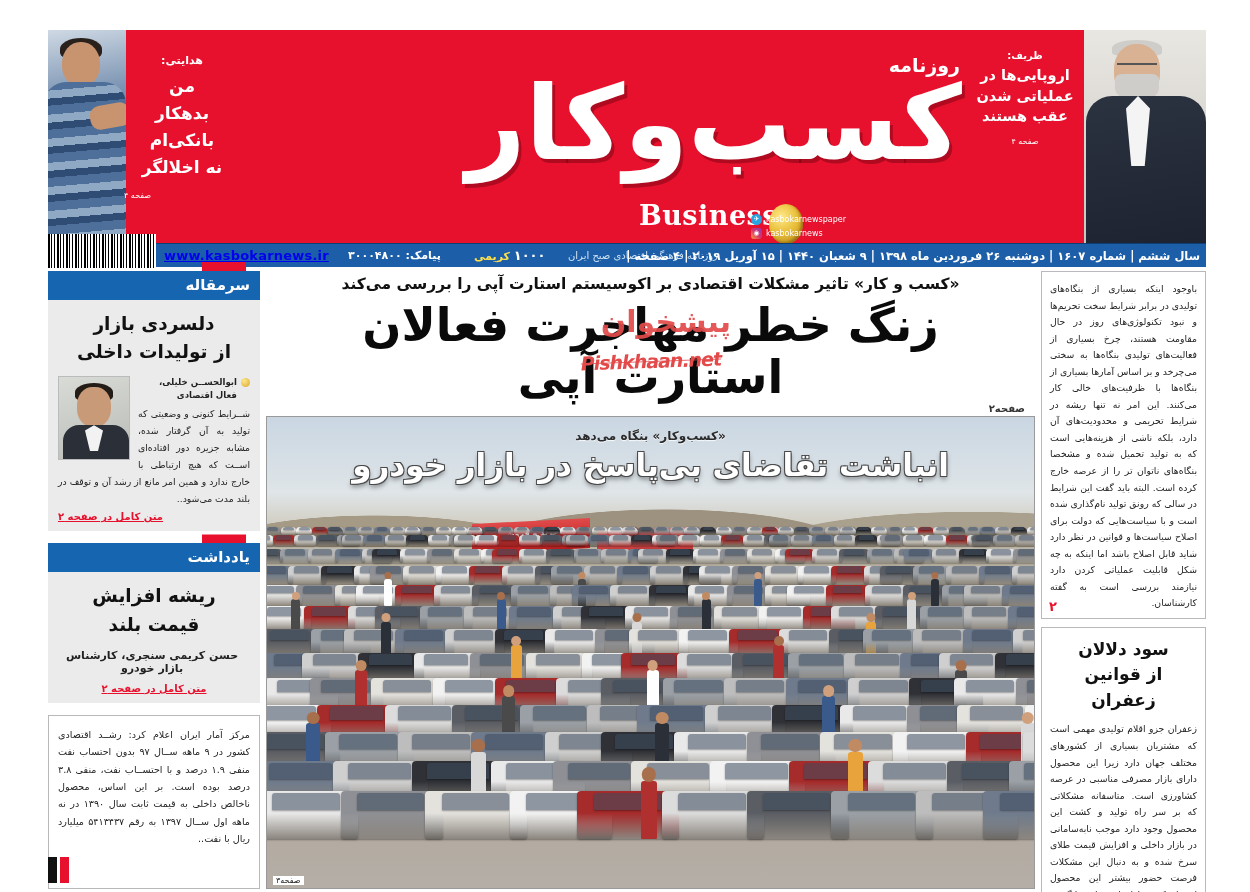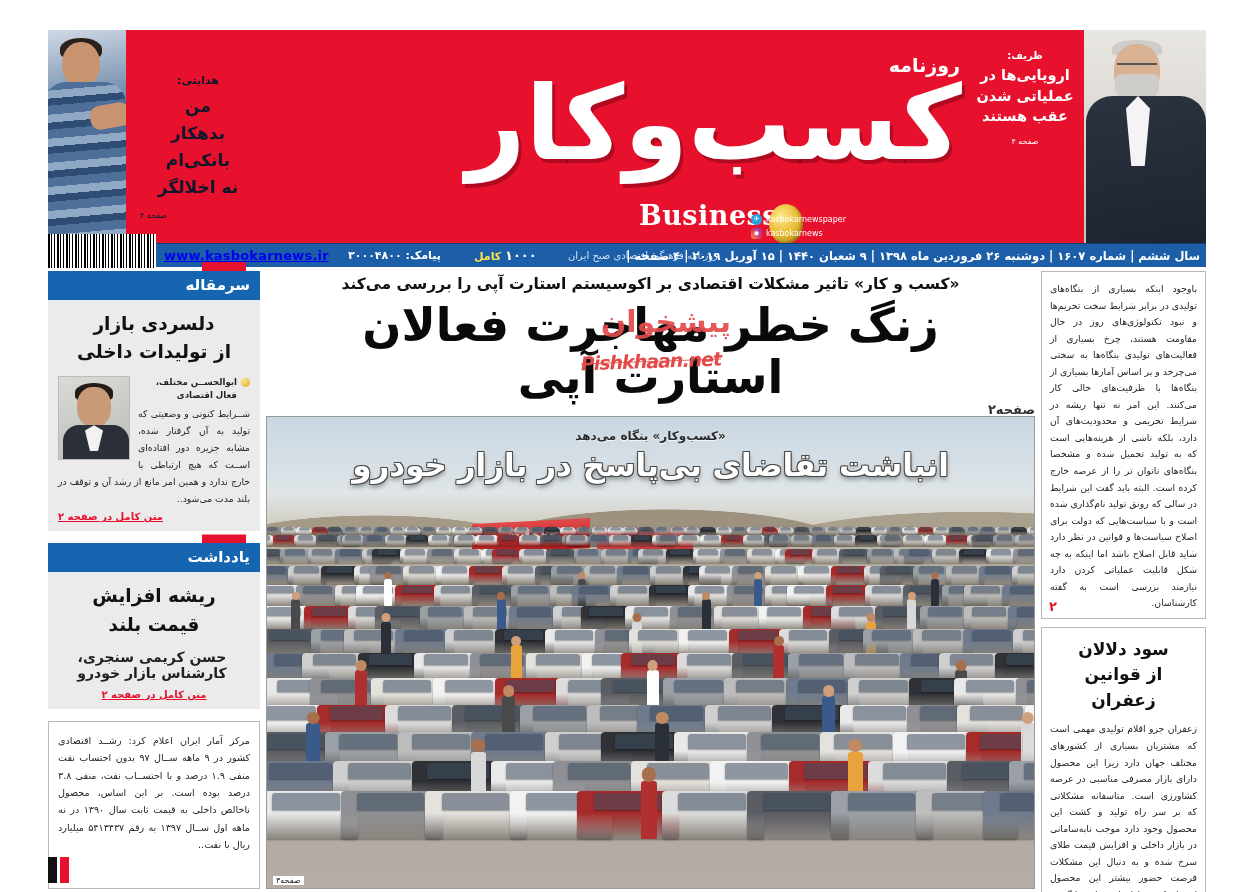--- a/index.html
+++ b/index.html
@@ -61,26 +61,25 @@
   .man-left .arm {
     position: absolute; left: 42px; top: 74px;
     width: 40px; height: 24px;
     background: #c89470; border-radius: 10px;
     transform: rotate(-10deg);
   }
 
   
   .teaser-left {
     position: absolute;
-    left: 86px; top: 24px;
+    left: 70px; top: 24px;
     width: 128px;
     text-align: center;
-    color: #0f172a;
+    color: #ffffff;
     line-height: 1.35;
-    margin-top: 20px;
   }
   .teaser-left .kicker {
     font-size: 11px; font-weight: bold; margin-bottom: 6px;
   }
   .teaser-left .t-line {
     font-size: 17px; font-weight: bold; margin-bottom: 4px;
     letter-spacing: -0.3px;
   }
   .teaser-left .pg {
     font-size: 8px; margin-top: 12px; text-align: left; padding-left: 6px;
@@ -289,22 +288,22 @@
     white-space: nowrap;
   }
   .watermark-fa {
     position: absolute;
     left: 52%; top: 6px;
     transform: translateX(-50%);
     color: #e34a4a; font-size: 30px; font-weight: bold;
     opacity: .92; pointer-events: none; white-space: nowrap;
   }
   .pg-mini-center {
-    position: absolute; right: 0; top: 104px;
-    font-size: 13px; color: #333;
+    position: absolute; right: 10px; top: 104px;
+    font-size: 10px; color: #333;
   }
   .photo-frame {
     border: 1px solid #9a9a9a;
     flex: 1;
     position: relative;
     overflow: hidden;
     margin-top: 4px;
   }
   .photo {
     position: absolute; inset: 0;
@@ -438,21 +437,21 @@
     font-size: 9.3px; line-height: 1.82; text-align: justify; color: #1d1d1d;
   }
   .more-link {
     display: block; text-align: left;
     font-size: 10px; font-weight: bold; color: #e8112d;
     margin-top: 4px;
   }
   .byline-note {
     text-align: center; margin: 10px 0 8px 0;
     display: flex; align-items: center; justify-content: center; gap: 4px;
-    font-size: 14px; font-weight: bold; color: #222;
+    font-size: 11px; font-weight: bold; color: #222;
   }
   .more-center { text-align: center; }
 
   .news-box {
     border: 1px solid #b9b9b9;
     padding: 10px 9px 6px 9px;
     position: relative;
     flex: 1;
   }
   .news-box h3 {
@@ -528,21 +527,21 @@
       <div class="shirt"></div>
     </div>
   </div>
 
   <div class="infobar">
     <div class="barcode"></div>
     <a class="url" href="#">www.kasbokarnews.ir</a>
     <div class="sms">پیامک: ۳۰۰۰۴۸۰۰</div>
     <div class="price">
       <b>۱۰۰۰</b>
-      <span>کامل</span>
+      <span>کریمی</span>
     </div>
     <div class="slogan">روزنامه فرهنگی اقتصادی صبح ایران</div>
     <div class="dateline">سال ششم | شماره ۱۶۰۷ | دوشنبه ۲۶ فروردین ماه ۱۳۹۸ | ۹ شعبان ۱۴۴۰ | ۱۵ آوریل ۲۰۱۹ | ۴ صفحه |</div>
   </div>
 
   <div class="content">
 
     <div class="col-left">
 
       <div class="brief">
@@ -1252,21 +1251,21 @@
             <span>از تولیدات داخلی</span>
           </h3>
           <div class="author-photo">
             <div class="ahair"></div>
             <div class="ah"></div>
             <div class="abody"></div>
             <div class="acollar"></div>
           </div>
           <div class="byline">
             <span class="dot"></span>
-            <span>ابوالحســن مختلف، فعال اقتصادی</span>
+            <span>ابوالحســن خلیلی، فعال اقتصادی</span>
           </div>
           <p>شــرایط کنونی و وضعیتی که تولید به آن گرفتار شده، مشابه جزیره دور افتاده‌ای اســت که هیچ ارتباطی با خارج ندارد و همین امر مانع از رشد آن و توقف در بلند مدت می‌شود..</p>
           <a class="more-link" href="#">متن کامل در صفحه ۲</a>
         </div>
       </div>
 
       <div class="panel">
         <div class="panel-tab"></div>
         <div class="panel-head">یادداشت</div>
         <div class="panel-body">

